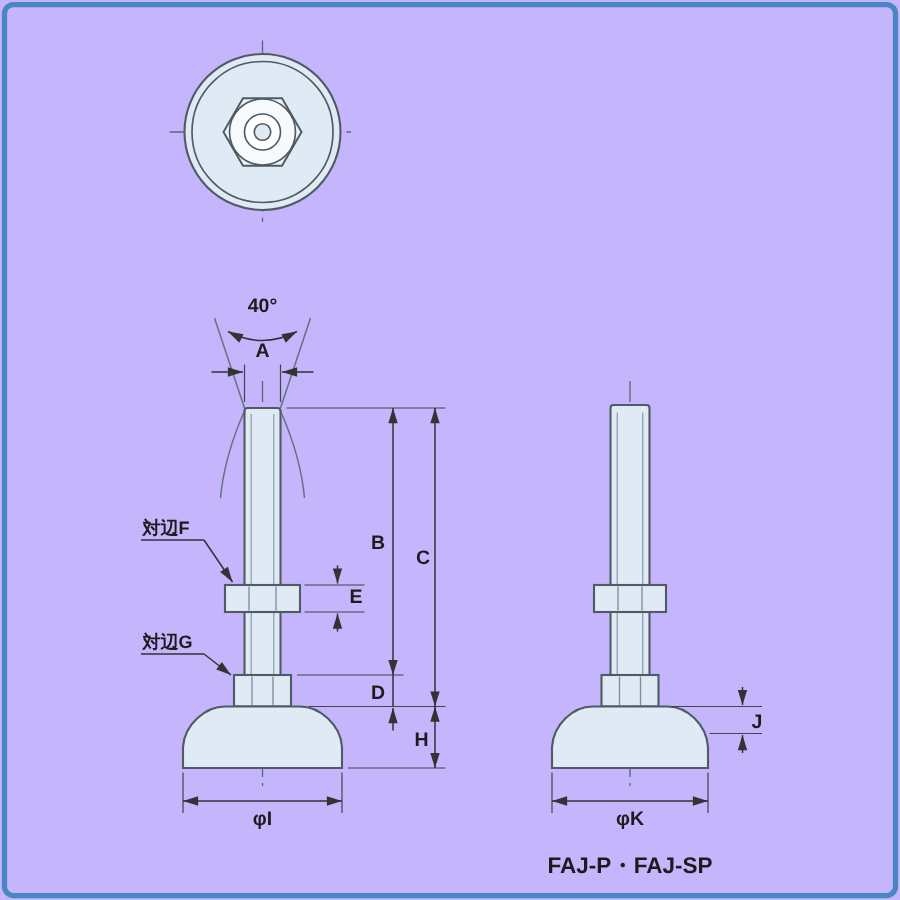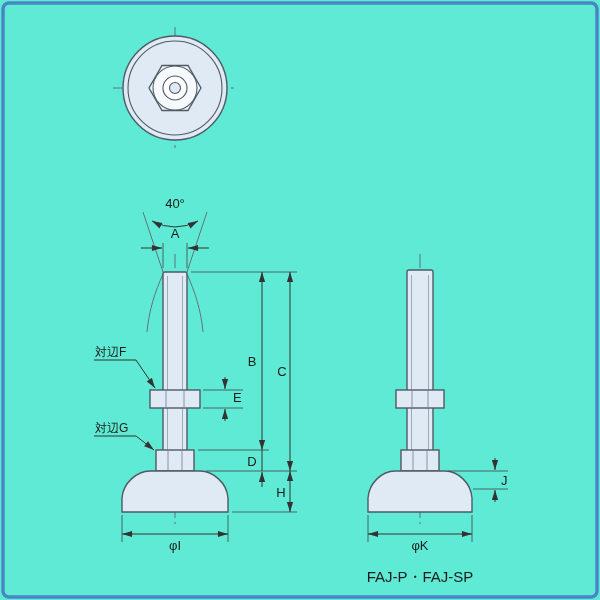--- a/index.html
+++ b/index.html
@@ -1,17 +1,17 @@
 <!DOCTYPE html>
 <html><head>
 <meta charset="utf-8">
 <style>
   html,body{margin:0;padding:0;background:#fff;}
-  .stage{position:relative;width:600px;height:600px;background:#5eead4;overflow:hidden;
-         font-family:"Liberation Sans", sans-serif;}
+  .stage{position:relative;width:600px;height:600px;background:#c4b5fd;overflow:hidden;
+         font-family:"Liberation Sans", sans-serif;font-weight:bold;}
   svg text{fill:#1c1c1c;font-family:"Liberation Sans", sans-serif;font-size:13px;}
   .part   {fill:#dfeaf4;stroke:#4f5a64;stroke-width:1.4;}
   .partln {fill:none;stroke:#4f5a64;stroke-width:1.1;}
   .hexfill{fill:#ecf3fa;stroke:#4f5a64;stroke-width:1.3;}
   .c2     {fill:#f6fafd;stroke:#4f5a64;stroke-width:1.1;}
   .c3     {fill:#ffffff;stroke:#4f5a64;stroke-width:1.1;}
   .c4     {fill:#dfeaf4;stroke:#4f5a64;stroke-width:1.1;}
   .cl     {stroke:#5a6a74;stroke-width:0.9;stroke-dasharray:14 4 3 4;fill:none;}
   .thin   {stroke:#66727c;stroke-width:1;fill:none;}
   .dim    {stroke:#333333;stroke-width:1;fill:none;}

